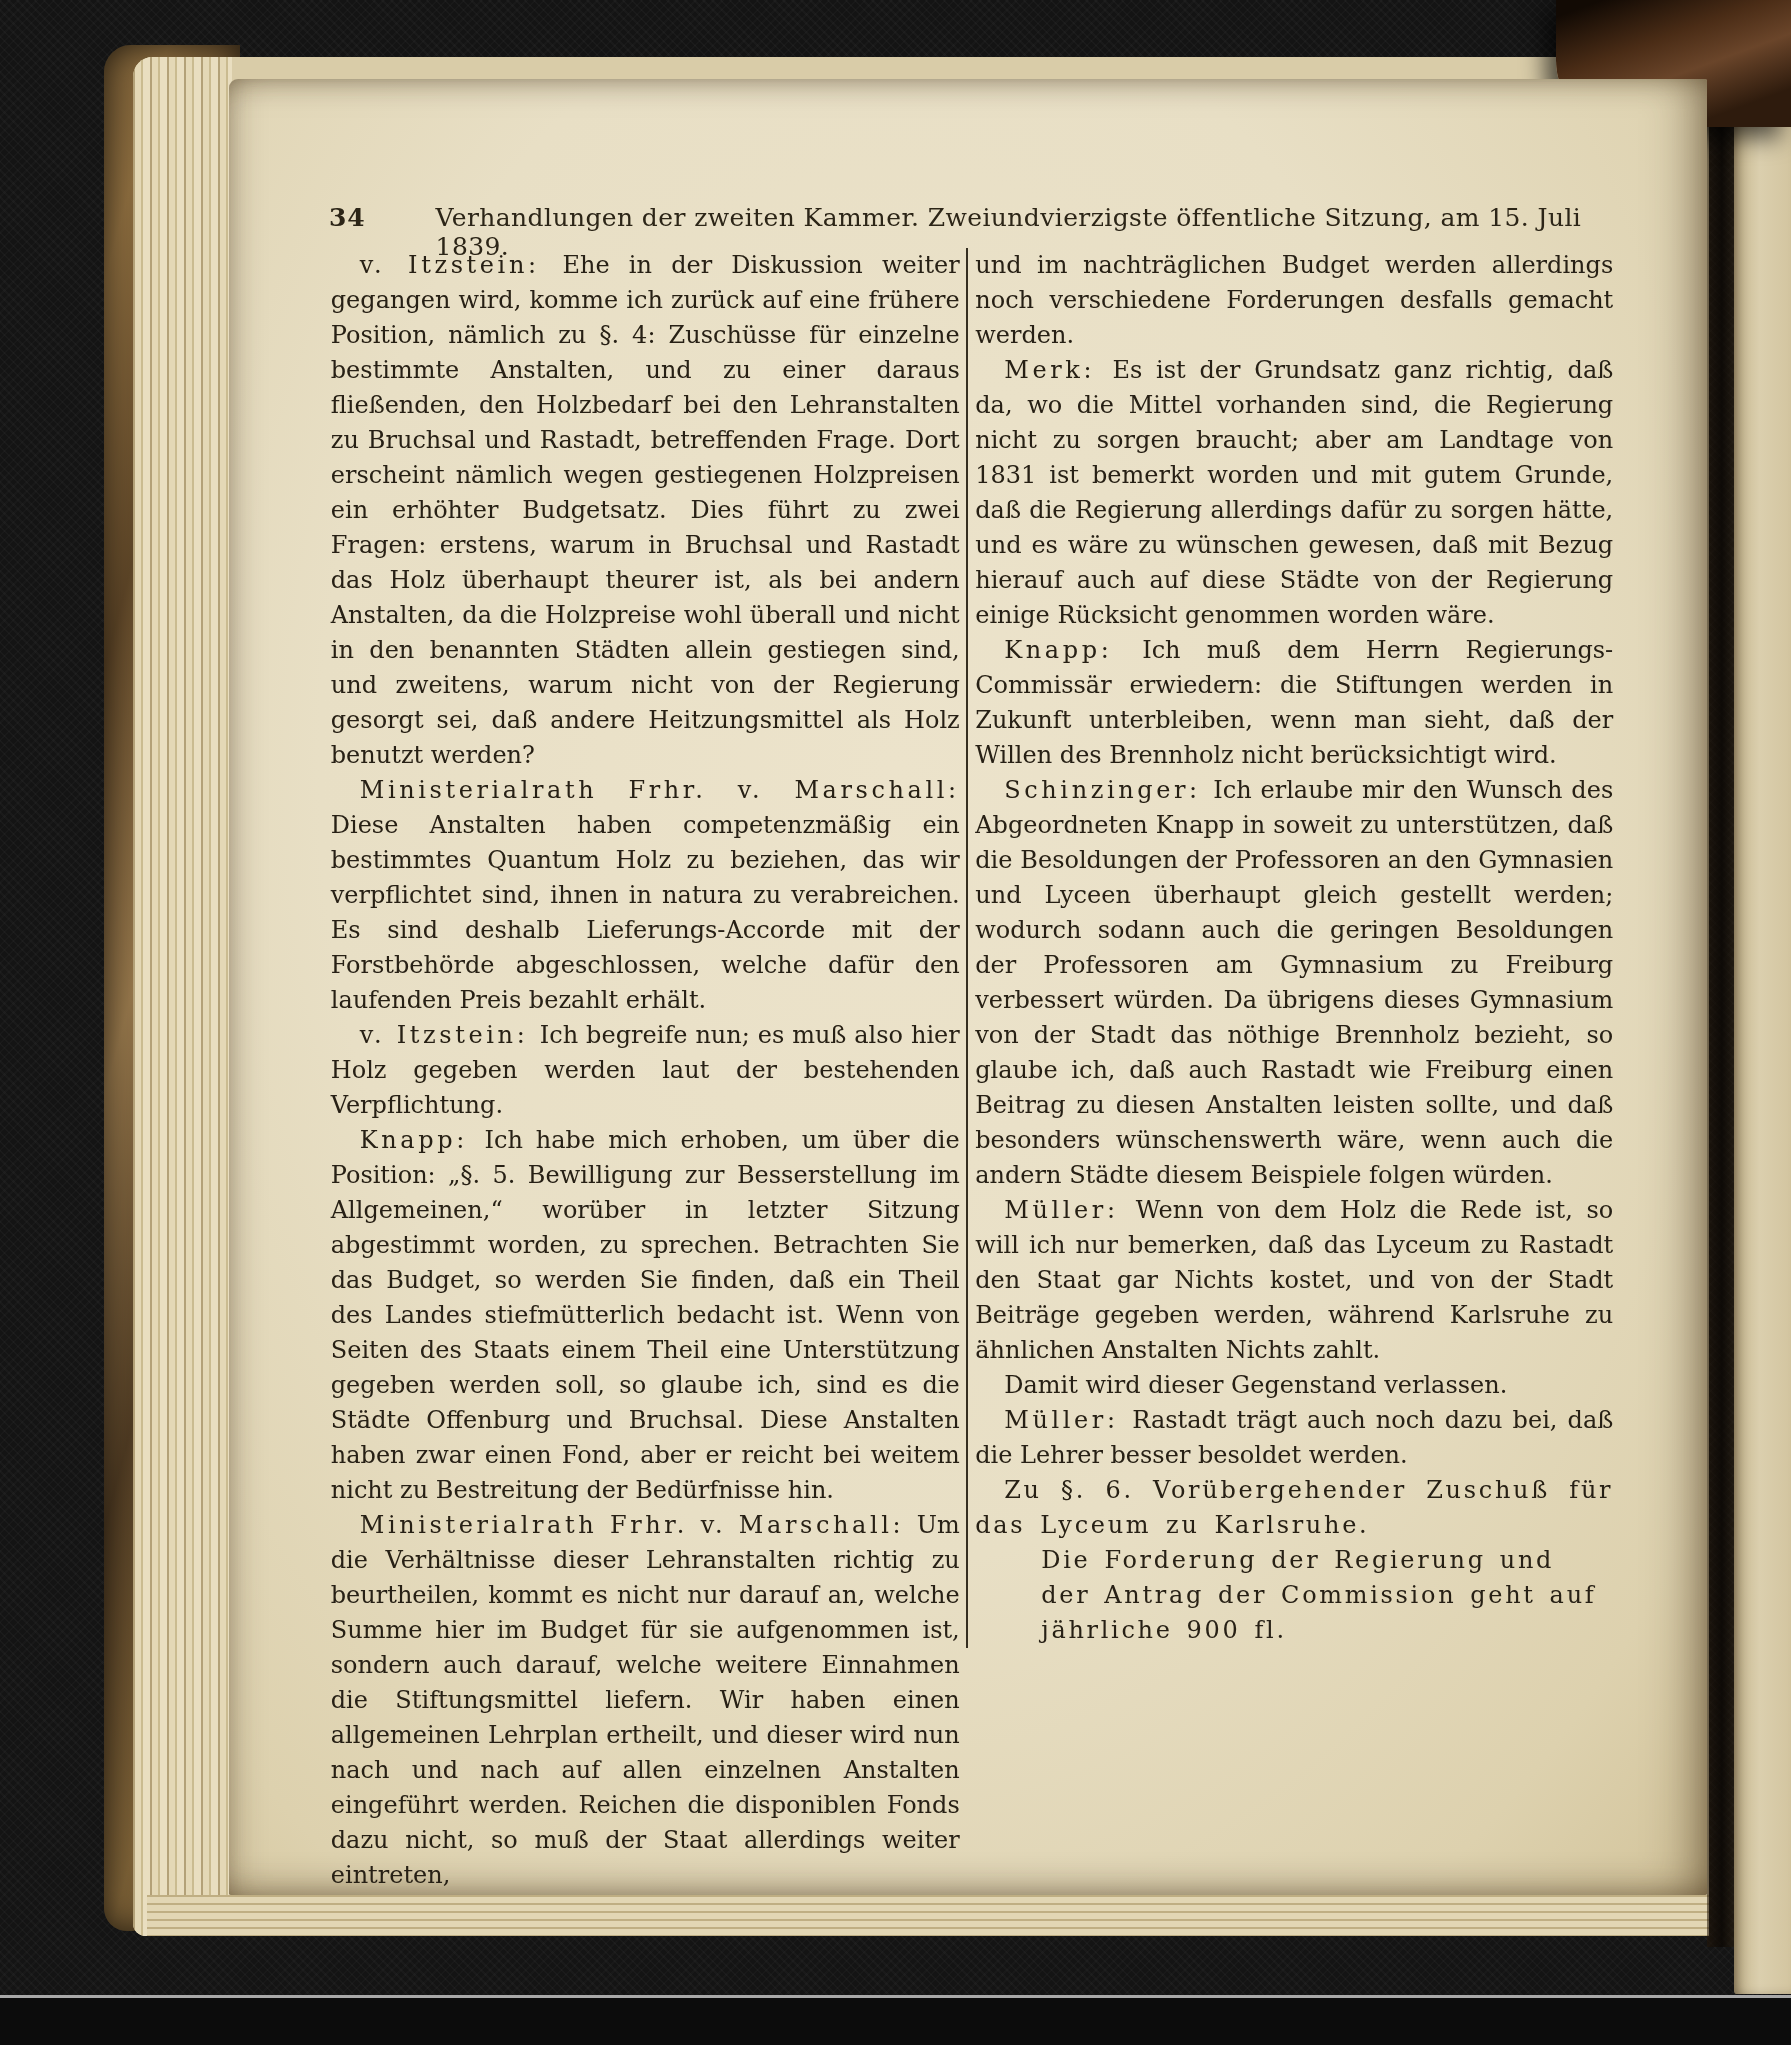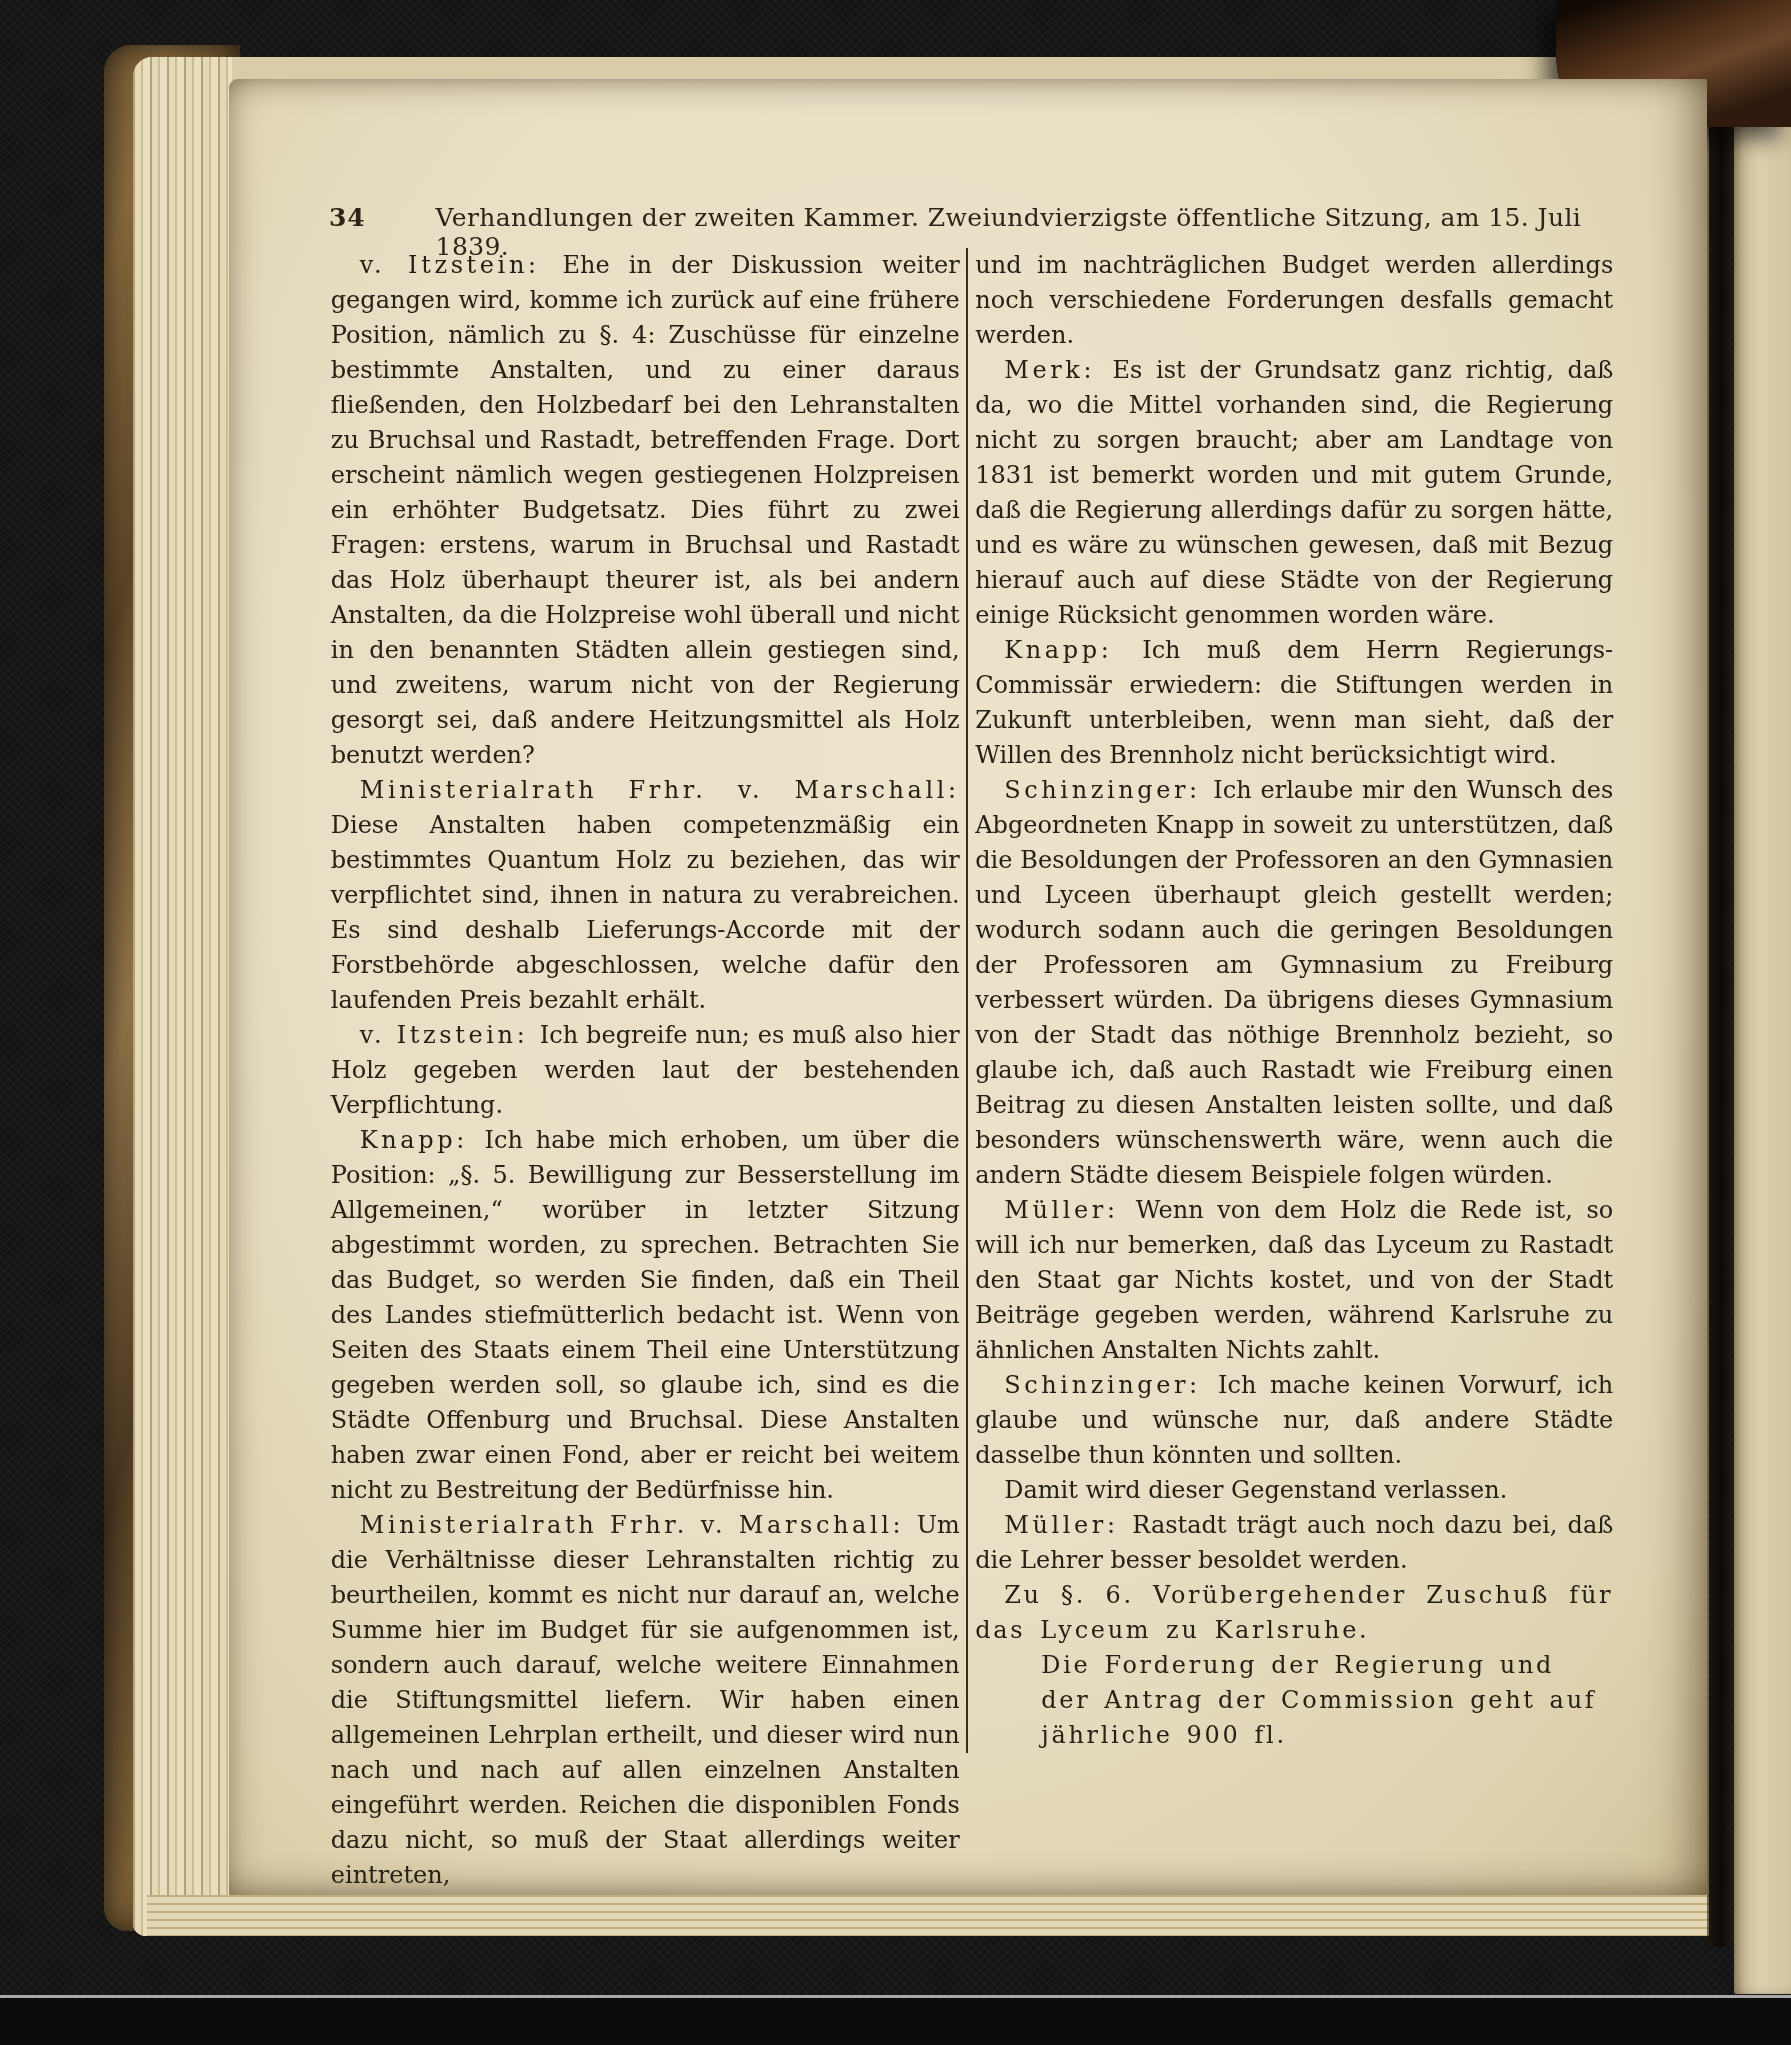--- a/index.html
+++ b/index.html
@@ -119,21 +119,20 @@
         <p class="para"><span class="speaker">Knapp: </span><span>Ich habe mich erhoben, um über die Position: „§. 5. Bewilligung zur Besserstellung im Allgemeinen,“ worüber in letzter Sitzung abgestimmt worden, zu sprechen. Betrachten Sie das Budget, so werden Sie finden, daß ein Theil des Landes stiefmütterlich bedacht ist. Wenn von Seiten des Staats einem Theil eine Unterstützung gegeben werden soll, so glaube ich, sind es die Städte Offenburg und Bruchsal. Diese Anstalten haben zwar einen Fond, aber er reicht bei weitem nicht zu Bestreitung der Bedürfnisse hin.</span></p>
         <p class="para"><span class="speaker">Ministerialrath Frhr. v. Marschall: </span><span>Um die Verhältnisse dieser Lehranstalten richtig zu beurtheilen, kommt es nicht nur darauf an, welche Summe hier im Budget für sie aufgenommen ist, sondern auch darauf, welche weitere Einnahmen die Stiftungsmittel liefern. Wir haben einen allgemeinen Lehrplan ertheilt, und dieser wird nun nach und nach auf allen einzelnen Anstalten eingeführt werden. Reichen die disponiblen Fonds dazu nicht, so muß der Staat allerdings weiter eintreten,</span></p>
       </div>
 
       <div class="col right">
         <p class="para no-indent"><span class="speaker"></span><span>und im nachträglichen Budget werden allerdings noch verschiedene Forderungen desfalls gemacht werden.</span></p>
         <p class="para"><span class="speaker">Merk: </span><span>Es ist der Grundsatz ganz richtig, daß da, wo die Mittel vorhanden sind, die Regierung nicht zu sorgen braucht; aber am Landtage von 1831 ist bemerkt worden und mit gutem Grunde, daß die Regierung allerdings dafür zu sorgen hätte, und es wäre zu wünschen gewesen, daß mit Bezug hierauf auch auf diese Städte von der Regierung einige Rücksicht genommen worden wäre.</span></p>
         <p class="para"><span class="speaker">Knapp: </span><span>Ich muß dem Herrn Regierungs-Commissär erwiedern: die Stiftungen werden in Zukunft unterbleiben, wenn man sieht, daß der Willen des Brennholz nicht berücksichtigt wird.</span></p>
         <p class="para"><span class="speaker">Schinzinger: </span><span>Ich erlaube mir den Wunsch des Abgeordneten Knapp in soweit zu unterstützen, daß die Besoldungen der Professoren an den Gymnasien und Lyceen überhaupt gleich gestellt werden; wodurch sodann auch die geringen Besoldungen der Professoren am Gymnasium zu Freiburg verbessert würden. Da übrigens dieses Gymnasium von der Stadt das nöthige Brennholz bezieht, so glaube ich, daß auch Rastadt wie Freiburg einen Beitrag zu diesen Anstalten leisten sollte, und daß besonders wünschenswerth wäre, wenn auch die andern Städte diesem Beispiele folgen würden.</span></p>
         <p class="para"><span class="speaker">Müller: </span><span>Wenn von dem Holz die Rede ist, so will ich nur bemerken, daß das Lyceum zu Rastadt den Staat gar Nichts kostet, und von der Stadt Beiträge gegeben werden, während Karlsruhe zu ähnlichen Anstalten Nichts zahlt.</span></p>
-        <p class="para"><span class="speaker">Schinzinger: </span><span>Ich mache keinen Vorwurf, ich glaube und wünsche nur, daß andere Städte dasselbe thun könnten und sollten.</span></p>
         <p class="para"><span class="speaker"></span><span>Damit wird dieser Gegenstand verlassen.</span></p>
         <p class="para"><span class="speaker">Müller: </span><span>Rastadt trägt auch noch dazu bei, daß die Lehrer besser besoldet werden.</span></p>
         <p class="para gesperrt"><span>Zu §. 6. Vorübergehender Zuschuß für das Lyceum zu Karlsruhe.</span></p>
         <p class="para block gesperrt"><span>Die Forderung der Regierung und der Antrag der Commission geht auf jährliche 900 fl.</span></p>
       </div>
     </div>
   </div>
 
   <div class="footer">
     <div class="blb-badge">

